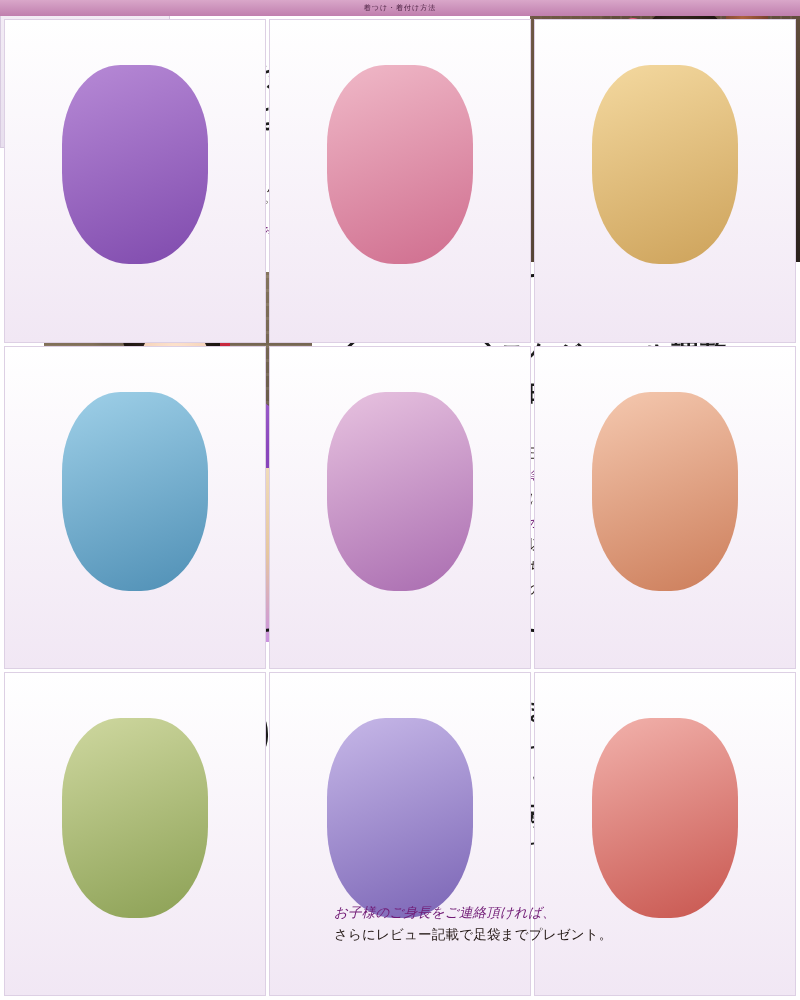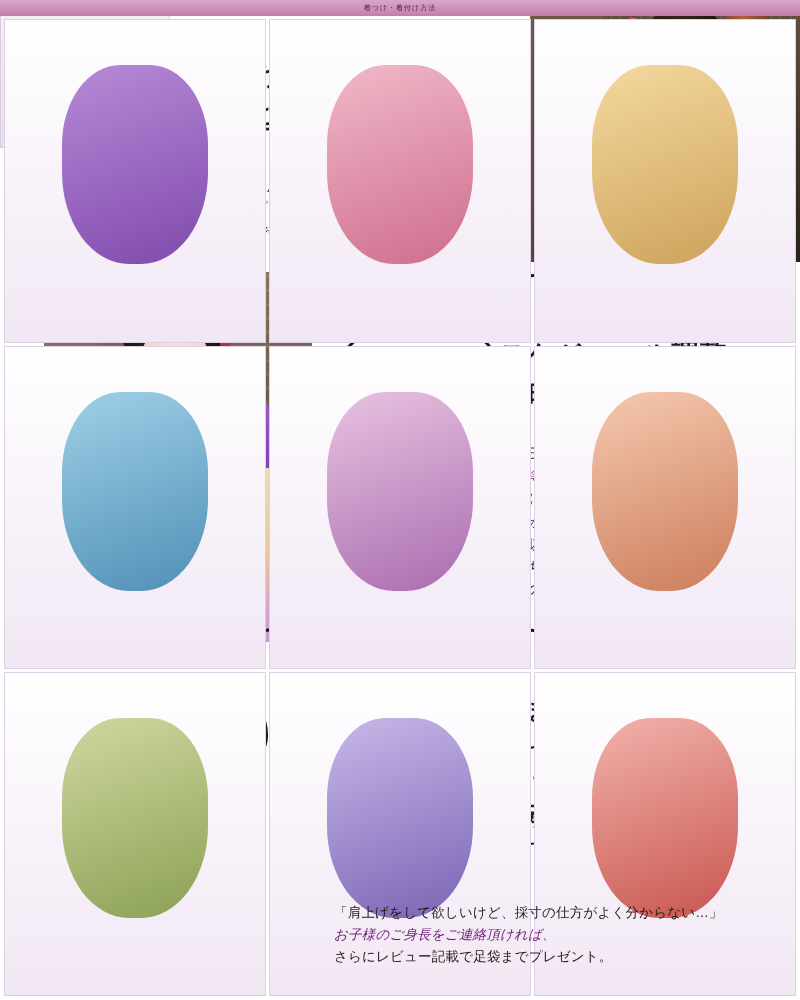--- a/index.html
+++ b/index.html
@@ -456,18 +456,17 @@
       <div class="p3-cell"></div>
       <div class="p3-cell"></div>
       <div class="p3-cell"></div>
       <div class="p3-cell"></div>
       <div class="p3-cell"></div>
       <div class="p3-cell"></div>
     </div>
   </div>
 
   <div class="body-text t4">
-    <div>「肩上げをして欲しいけど、採寸の仕方がよく分からない…」</div>
     <div class="red">お子様のご身長をご連絡頂ければ、</div>
     <div>さらにレビュー記載で足袋までプレゼント。</div>
   </div>
 
 </div>
 
 </body></html>

